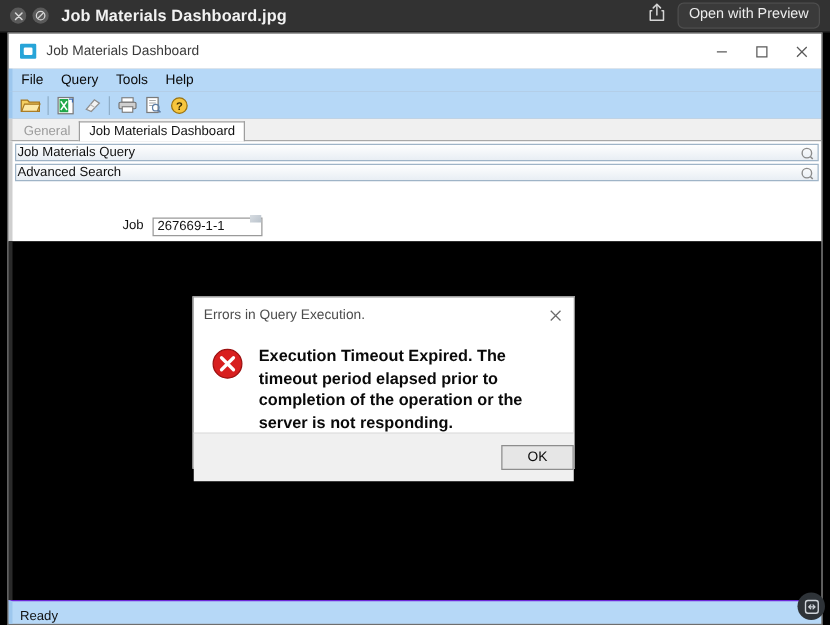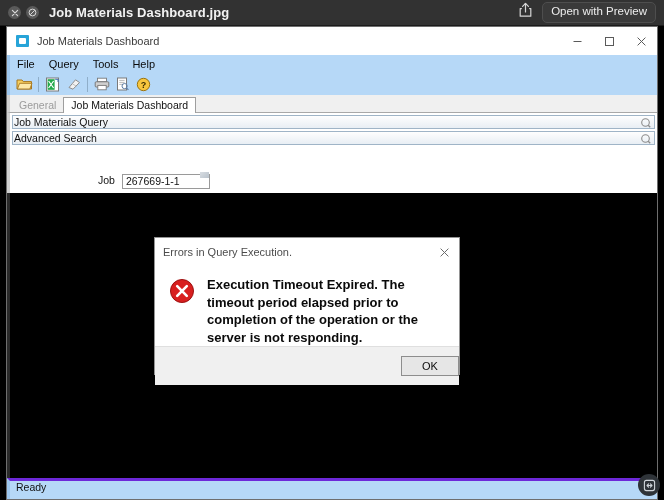--- a/index.html
+++ b/index.html
@@ -280,24 +280,24 @@
     flex: 1 1 auto;
     background: #000;
     position: relative;
     border-left: 3px solid #2a2a2a;
   }
 
   
   #statusbar {
     height: 18px;
     background: #b6d8f7;
-    border-top: 3px solid #6d28d9;
+    border-top: 1px solid #6d28d9;
     border-left: 3px solid #9dc7ee;
     display: flex;
-    align-items: flex-start;
+    align-items: flex-end;
     flex: 0 0 auto;
     position: relative;
   }
   #status-text {
     font-size: 10.5px;
     color: #111;
     padding-left: 6px;
   }
 
   

